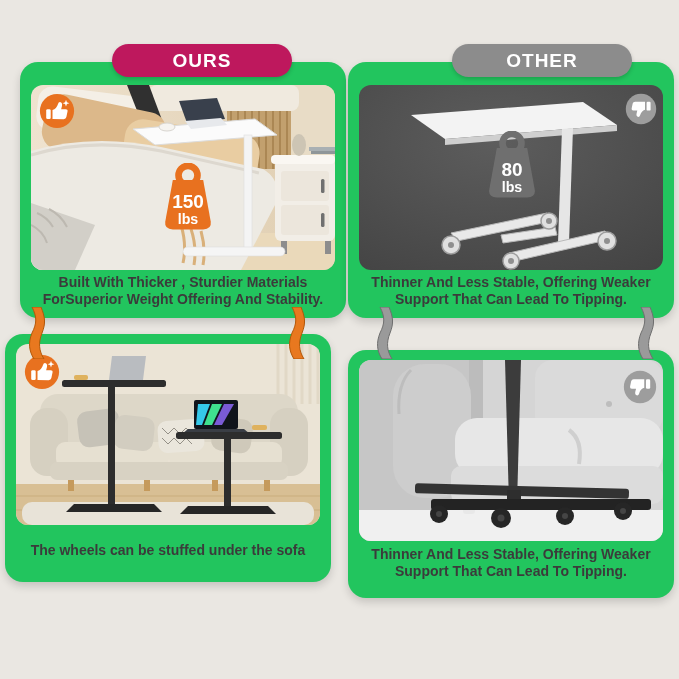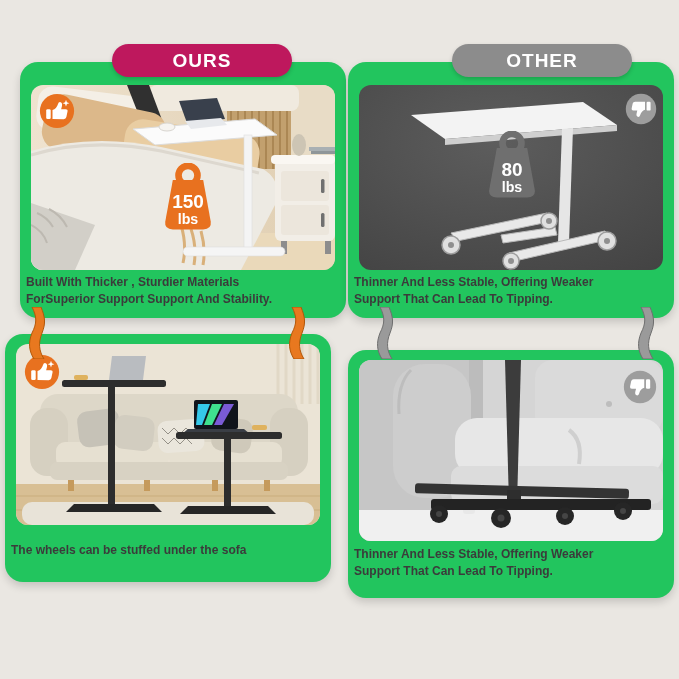--- a/index.html
+++ b/index.html
@@ -24,22 +24,22 @@
   }
   .badge-ours{left:112px;background:#be185d;}
   .badge-other{left:452px;background:#8c8c8c;}
   .photo{
     position:absolute;left:11px;width:304px;border-radius:12px;overflow:hidden;
   }
   .photo-top{top:23px;height:185px;}
   .photo-bottom{top:10px;height:181px;}
   .photo svg.scene{position:absolute;left:0;top:0;width:100%;height:100%;}
   .caption{
-    position:absolute;left:6px;right:6px;
-    font-weight:bold;color:#3b3b3b;font-size:12px;line-height:17px;
+    position:absolute;left:6px;right:6px;text-align:center;
+    font-weight:bold;color:#3b3b3b;font-size:14px;line-height:17px;
   }
   .cap-top{top:212px;}
   .cap-bl{top:208px;}
   .cap-br{top:196px;}
   .thumb{position:absolute;z-index:3;}
   .weight{position:absolute;z-index:3;}
   .ribbon{position:absolute;top:307px;width:18px;height:52px;z-index:5;}
   svg text{font-family:"Liberation Sans",sans-serif;}
 </style>
 </head>
@@ -102,21 +102,21 @@
     </svg>
     <svg class="weight" style="left:126px;top:78px" width="62" height="74" viewBox="0 0 64 78">
       <circle cx="32" cy="13" r="10" fill="none" stroke="#e8711f" stroke-width="7"></circle>
       <path d="M16,18 L48,18 L56,62 Q57,70 48,70 L16,70 Q7,70 8,62 Z" fill="#e8711f"></path>
       <text x="32" y="47" text-anchor="middle" font-size="20" font-weight="bold" fill="#ffffff">150</text>
       <text x="32" y="64" text-anchor="middle" font-size="15" font-weight="bold" fill="#ffffff">lbs</text>
     </svg>
   </div>
   <div class="caption cap-top">
     <div>Built With Thicker , Sturdier Materials</div>
-    <div>ForSuperior Support Support And Stability.</div>
+    <div>ForSuperior Weight Offering And Stability.</div>
   </div>
 </div>
 
 <div class="card card-tr">
   <div class="photo photo-top">
     <svg class="scene" viewBox="0 0 304 185" preserveAspectRatio="none">
       <defs>
         <radialGradient id="darkbg" cx="0.45" cy="0.3" r="0.95">
           <stop offset="0" stop-color="#5d5d5d"></stop>
             <stop offset="1" stop-color="#414141"></stop>

